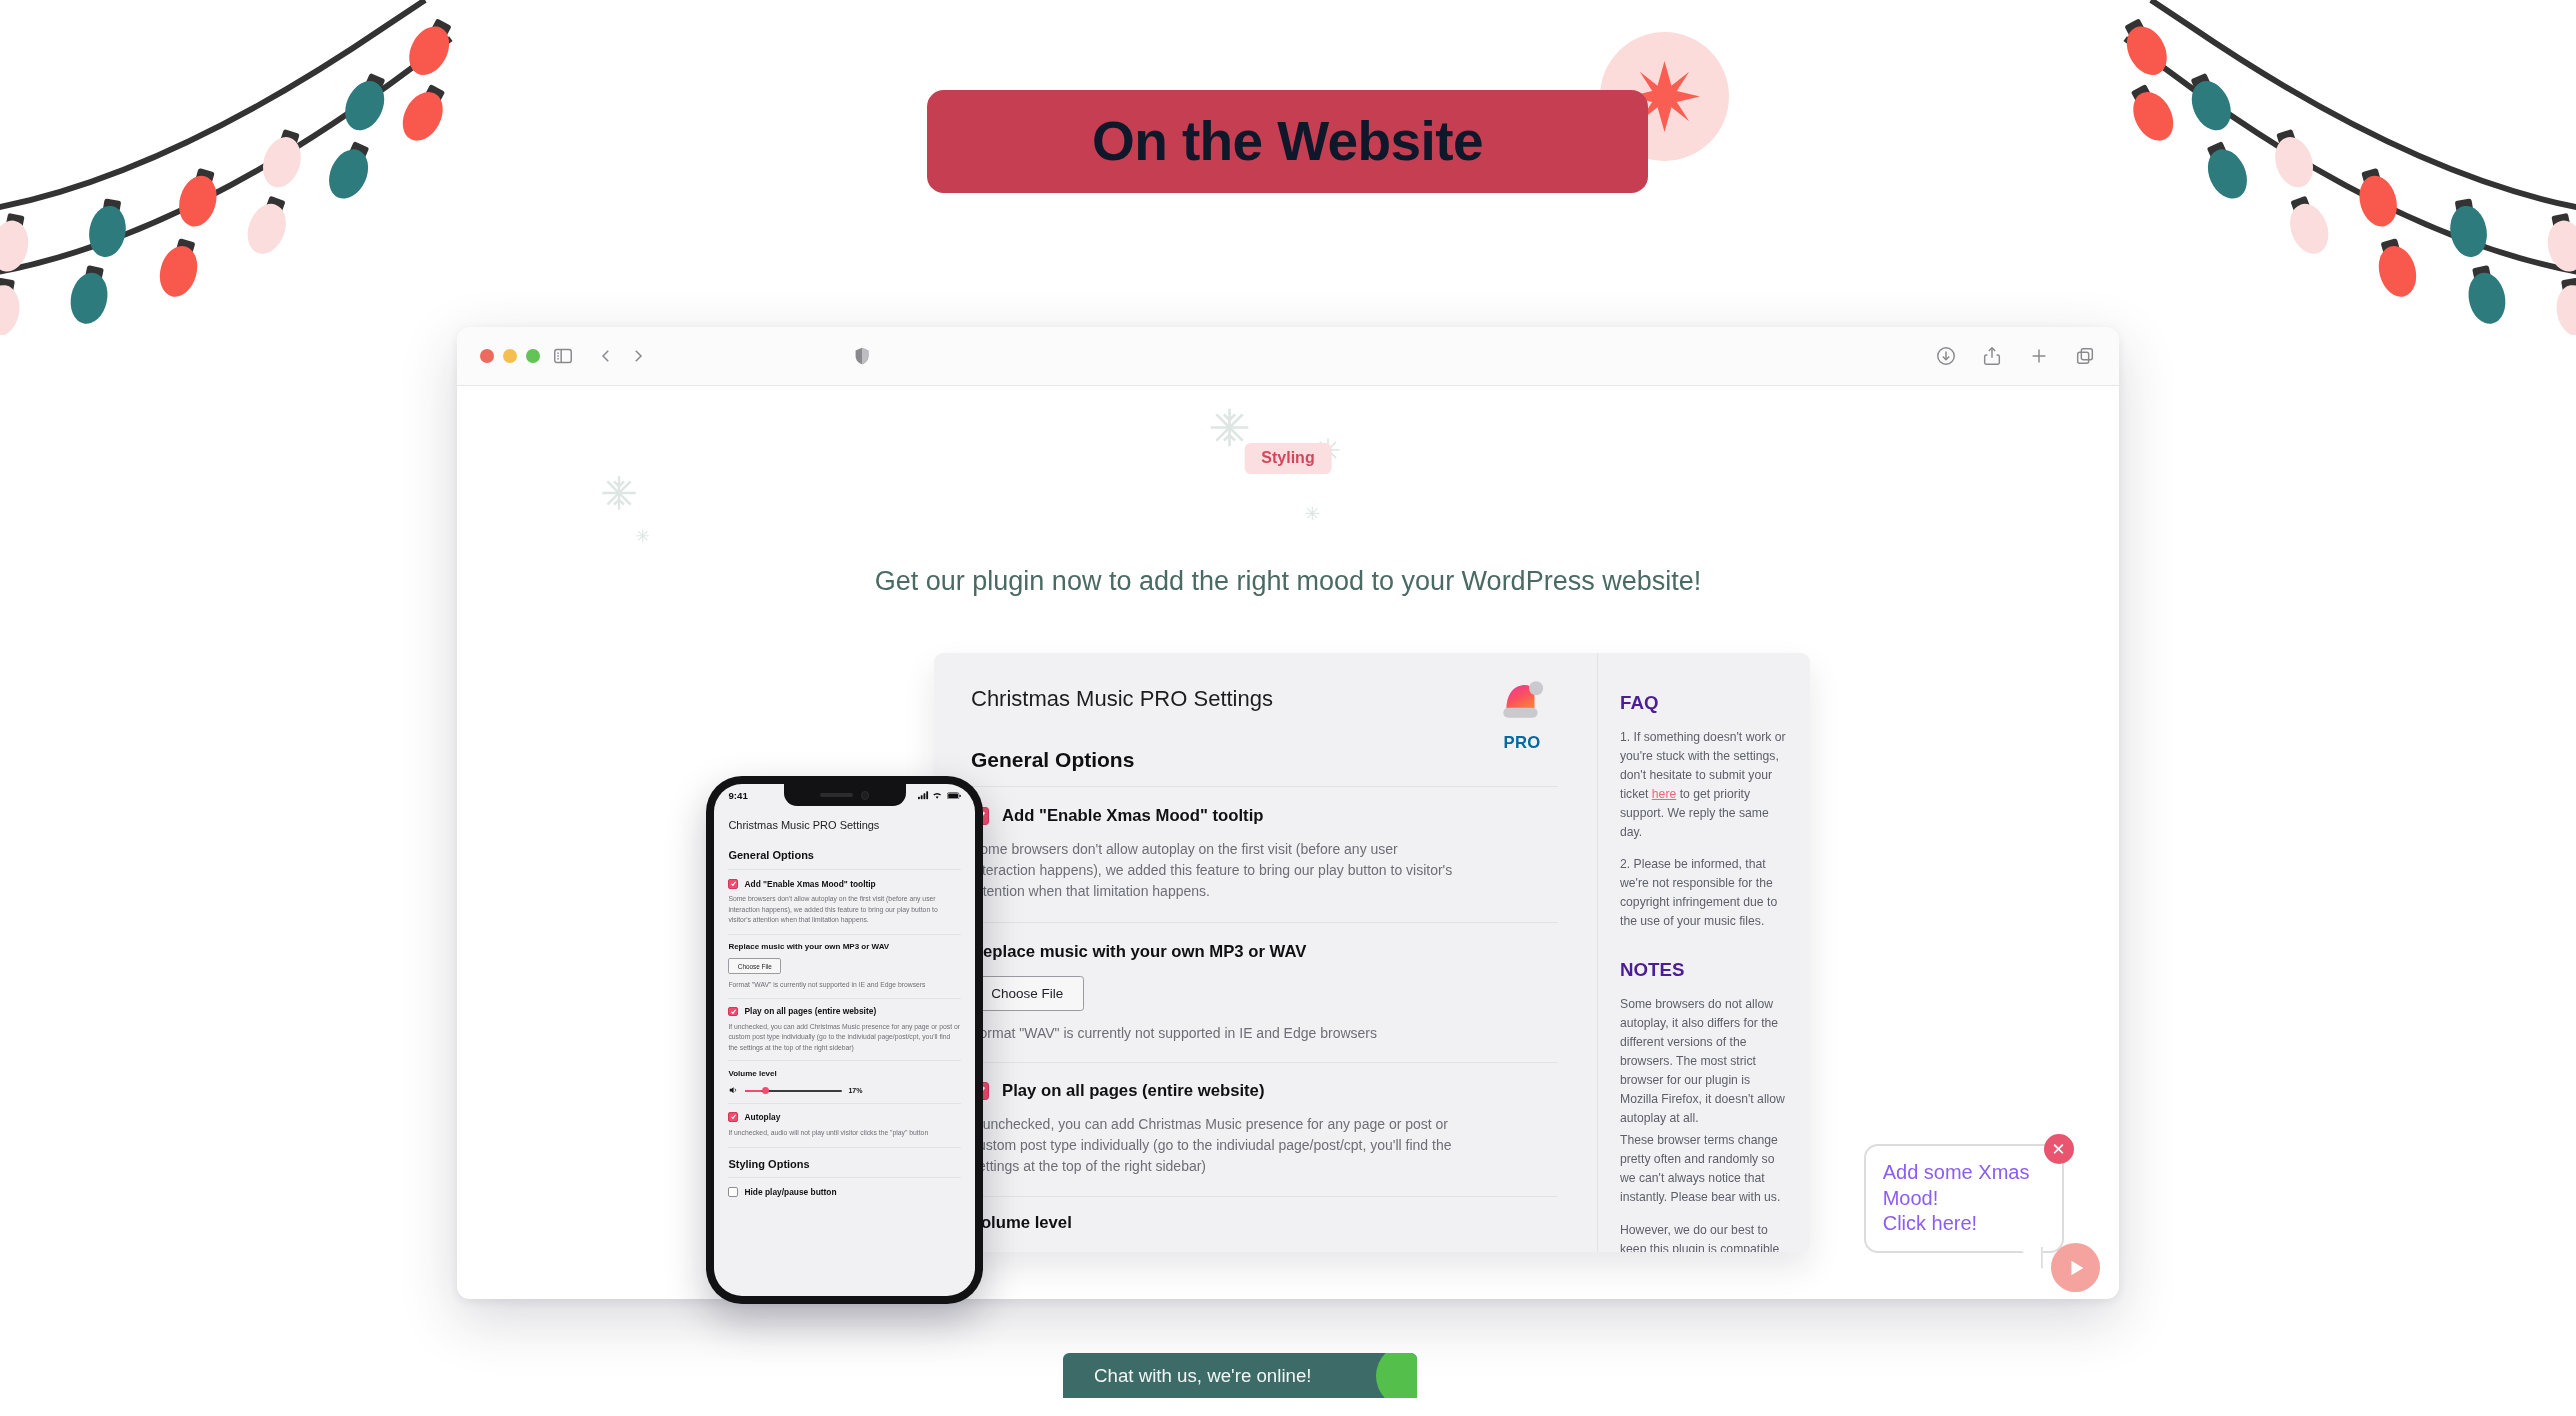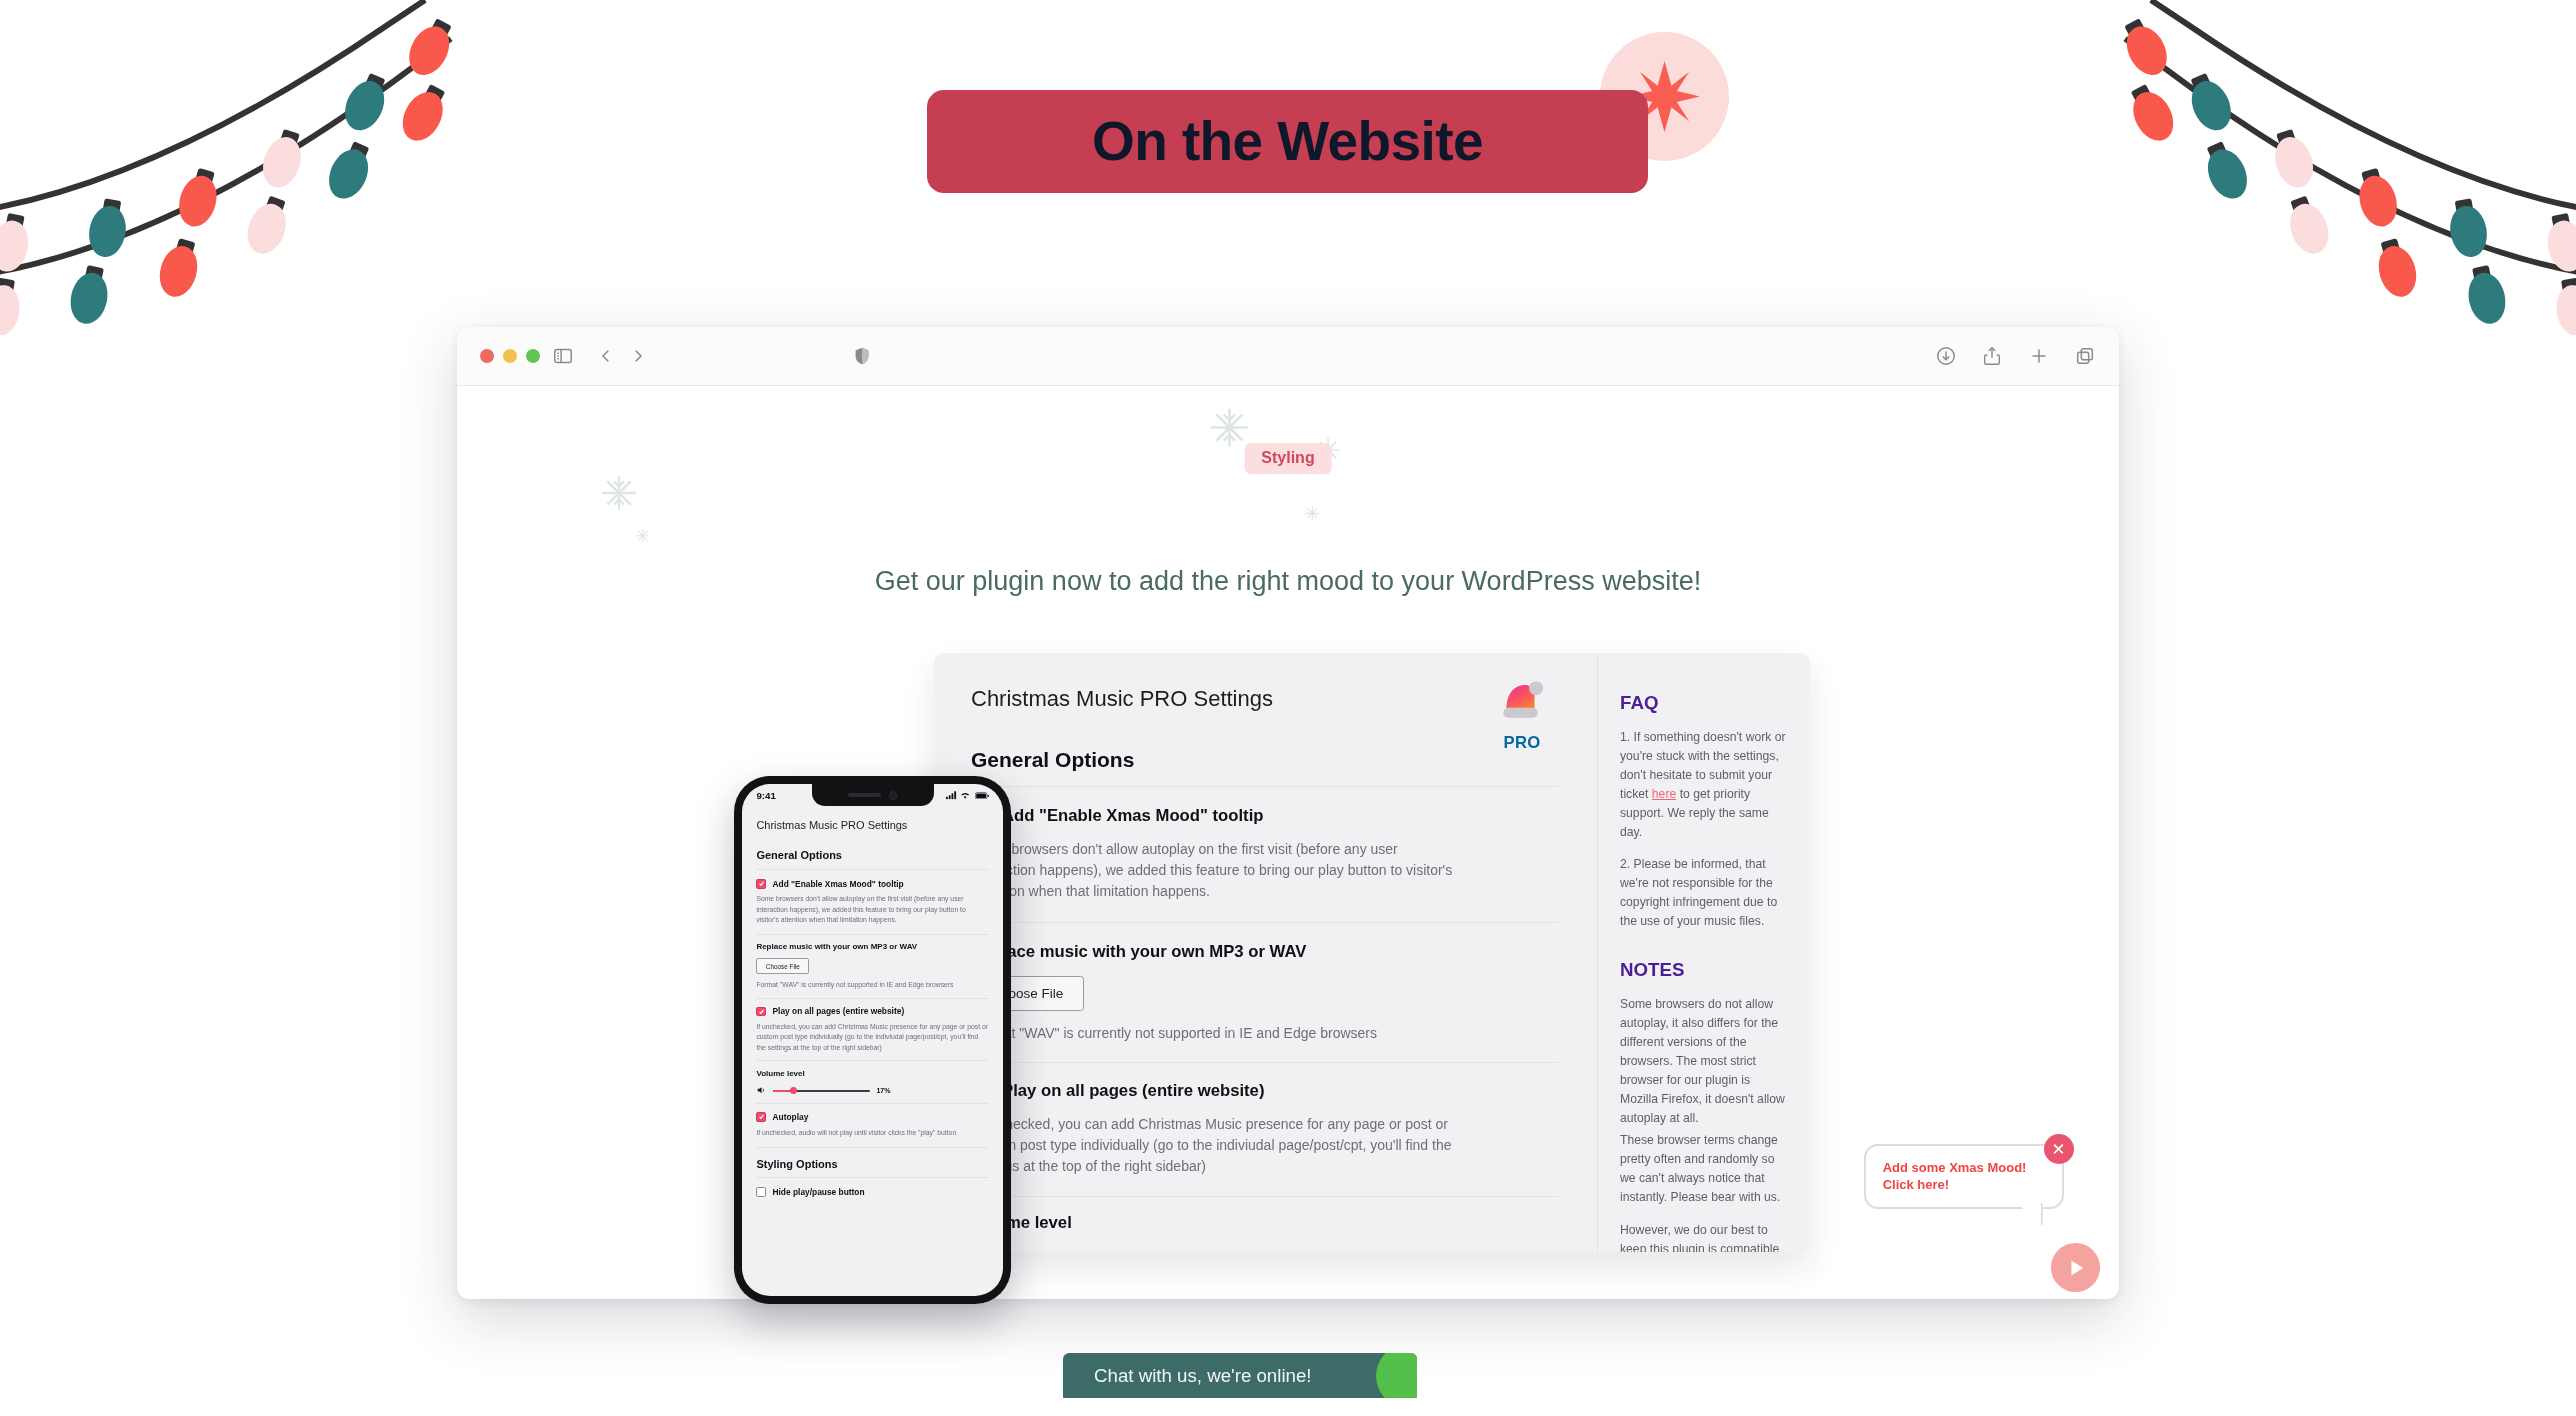--- a/index.html
+++ b/index.html
@@ -121,21 +121,21 @@
   .panel-side {
     width: 213px; padding: 39px 22px 0 22px;
     border-left: 0.6px solid #E2E2E5;
   }
   .side-head { font-size: 18.7px; font-weight: 700; color: #4c1d95; }
   .side-p { font-size: 12.2px; color: #5E5E6A; line-height: 1.55; margin-top: 14px; }
   .side-p a { color: #F2627B; text-decoration: underline; }
 
   
   .phone {
-    position: absolute; left: 734px; top: 776px;
+    position: absolute; left: 706px; top: 776px;
     width: 277px; height: 528px;
     background: #121214; border-radius: 36px;
     padding: 8.4px; box-shadow: 0 16.7px 39px rgba(25,25,45,.26);
     overflow: hidden; z-index: 5;
   }
   .phone-screen {
     width: 100%; height: 100%; background: #F1F1F3;
     border-radius: 28px; overflow: hidden; position: relative;
   }
   .notch {
@@ -180,21 +180,21 @@
   .chat-text { color: #F2F6F5; font-size: 18.7px; }
   .chat-blob { position: absolute; right: -23px; top: -9px; width: 64px; height: 64px; border-radius: 50%; background: #54C04B; }
 
   
   .tip {
     position: absolute; left: 1864px; top: 1144px; z-index: 8;
     width: 200px; background: #ffffff;
     border: 2.6px solid #DCDCDC; border-radius: 14px;
     padding: 14px 16.7px;
   }
-  .tip-text { color: #ef4444; font-size: 13px; font-weight: 700; line-height: 1.28; }
+  .tip-text { color: #8b5cf6; font-size: 20px; font-weight: 400; line-height: 1.28; }
   .tip-tail {
     position: absolute; right: 19.3px; bottom: -18px; width: 26px; height: 22px;
     background: #fff; border-right: 2.6px solid #DCDCDC; border-bottom: 2.6px solid #DCDCDC;
     clip-path: polygon(0 0, 100% 0, 100% 100%);
   }
   .tip-close {
     position: absolute; right: -11.6px; top: -11.6px; width: 30px; height: 30px;
     border-radius: 50%; background: #E9556F; color: #fff;
     display: flex; align-items: center; justify-content: center; font-size: 16.7px;
   }

